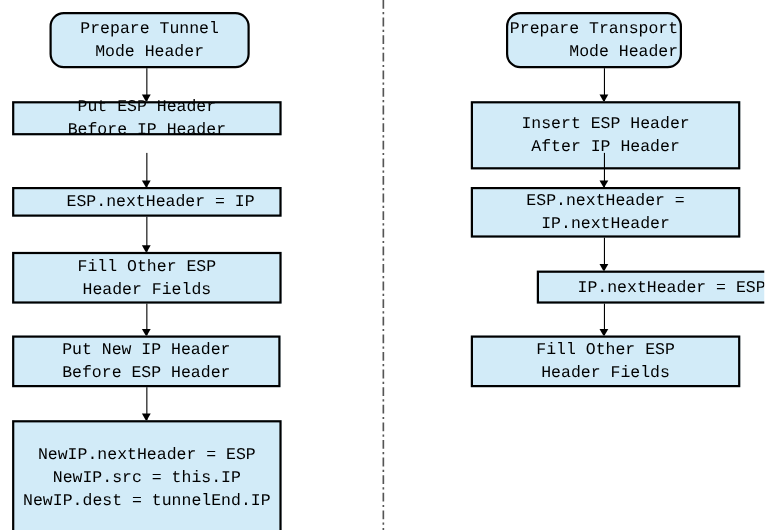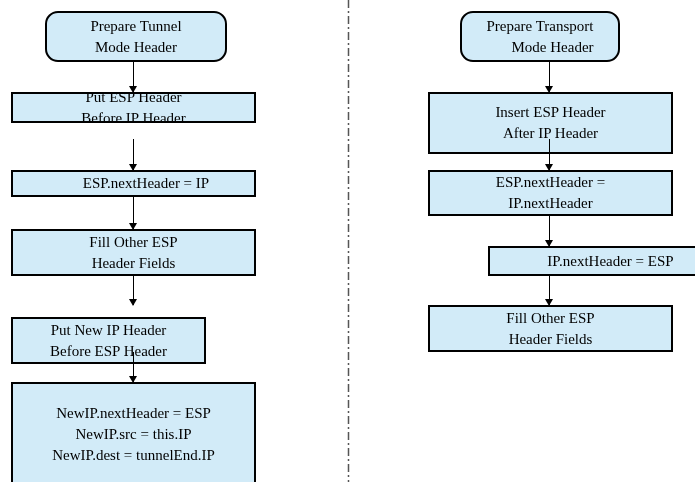--- a/index.html
+++ b/index.html
@@ -9,21 +9,21 @@
     --divider: #555555;
     --background: #ffffff;
   }
   * { margin: 0; padding: 0; box-sizing: border-box; }
   html, body { background: var(--background); }
   .canvas {
     position: relative;
     width: 695px;
     height: 482px;
     background: var(--background);
-    font-family: Liberation Serif, serif;
+    font-family: Liberation Mono, monospace;
     color: #000;
     overflow: hidden;
   }
   .step {
     position: absolute;
     background: var(--box-fill);
     border: 2px solid var(--box-border);
     display: flex;
     align-items: center;
     justify-content: center;
@@ -80,21 +80,21 @@
 
     <div class="step" style="left:11px;  top:170px; width:245px; height:27px;padding-left:25px;">ESP.nextHeader = IP</div>
 
     <div class="arrow" style="left:133px; top:197px; height:32px;"></div>
 
     <div class="step" style="left:11px;  top:229px; width:245px; height:47px;">Fill Other ESP
 Header Fields</div>
 
     <div class="arrow" style="left:133px; top:276px; height:29px;"></div>
 
-    <div class="step" style="left:11px;  top:317px; width:195px; height:47px;">Put New IP Header
+    <div class="step" style="left:11px;  top:305px; width:244px; height:47px;">Put New IP Header
 Before ESP Header</div>
 
     <div class="arrow" style="left:133px; top:352px; height:30px;"></div>
 
     <div class="step" style="left:11px;  top:382px; width:245px; height:104px;">NewIP.nextHeader = ESP
 NewIP.src = this.IP
 NewIP.dest = tunnelEnd.IP</div>
   </div>
 
   <div>

